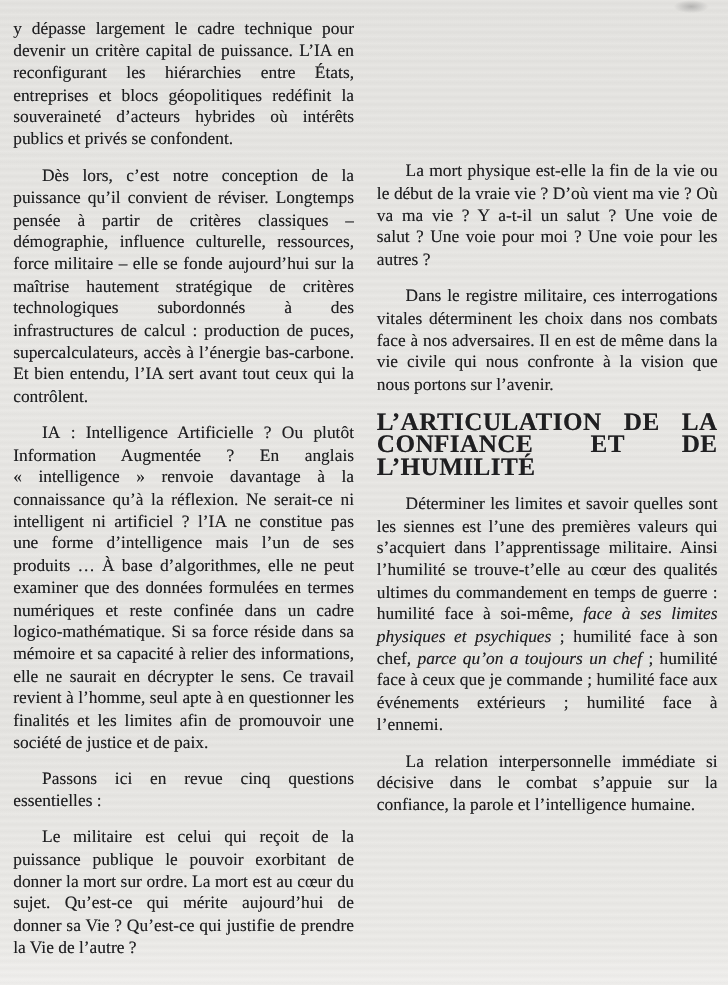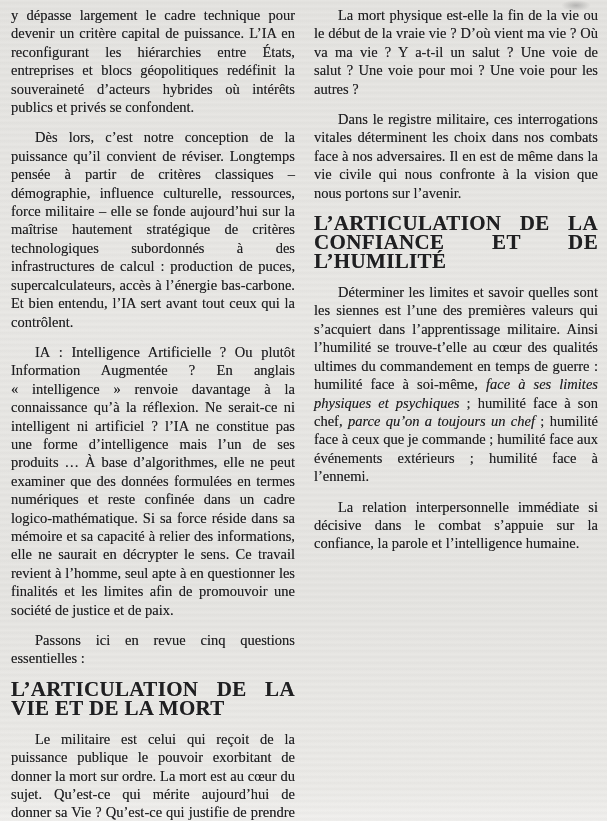--- a/index.html
+++ b/index.html
@@ -32,20 +32,21 @@
     right: 16px;
     width: 30px;
     height: 11px;
     background: radial-gradient(ellipse at center, rgba(70,70,72,0.30), transparent 70%);
     pointer-events: none;
   }
   .columns {
     display: flex;
     gap: 19px;
     height: 100%;
+    align-items: center;
   }
   .col {
     flex: 1 1 0;
     min-width: 0;
   }
   .col p {
     margin: 0 0 12px 0;
     font-size: 14.5px;
     line-height: 18.4px;
     text-align: justify;
@@ -72,21 +73,20 @@
 <body>
 
 <div class="page">
   <div class="scan-smudge"></div>
   <div class="columns">
     <section class="col">
         <p class="no-indent"><span>y dépasse largement le cadre technique pour devenir un critère capital de puissance. L’IA en reconfigurant les hiérarchies entre États, entreprises et blocs géopolitiques redéfinit la souveraineté d’acteurs hybrides où intérêts publics et privés se confondent.</span></p>
         <p><span>Dès lors, c’est notre conception de la puissance qu’il convient de réviser. Longtemps pensée à partir de critères classiques – démographie, influence culturelle, ressources, force militaire – elle se fonde aujourd’hui sur la maîtrise hautement stratégique de critères technologiques subordonnés à des infrastructures de calcul&nbsp;: production de puces, supercalculateurs, accès à l’énergie bas-carbone. Et bien entendu, l’IA sert avant tout ceux qui la contrôlent.</span></p>
         <p><span>IA&nbsp;: Intelligence Artificielle&nbsp;? Ou plutôt Information Augmentée&nbsp;? En anglais «&nbsp;intelligence&nbsp;» renvoie davantage à la connaissance qu’à la réflexion. Ne serait-ce ni intelligent ni artificiel&nbsp;? l’IA ne constitue pas une forme d’intelligence mais l’un de ses produits … À base d’algorithmes, elle ne peut examiner que des données formulées en termes numériques et reste confinée dans un cadre logico-mathématique. Si sa force réside dans sa mémoire et sa capacité à relier des informations, elle ne saurait en décrypter le sens. Ce travail revient à l’homme, seul apte à en questionner les finalités et les limites afin de promouvoir une société de justice et de paix.</span></p>
         <p><span>Passons ici en revue cinq questions essentielles&nbsp;:</span></p>
-        <h2><span>L’ARTICULATION DE LA VIE ET DE LA MORT</span></h2>
         <p><span>Le militaire est celui qui reçoit de la puissance publique le pouvoir exorbitant de donner la mort sur ordre. La mort est au cœur du sujet. Qu’est-ce qui mérite aujourd’hui de donner sa Vie&nbsp;? Qu’est-ce qui justifie de prendre la Vie de l’autre&nbsp;?</span></p>
       </section>
     <section class="col">
         <p><span>La mort physique est-elle la fin de la vie ou le début de la vraie vie&nbsp;? D’où vient ma vie&nbsp;? Où va ma vie&nbsp;? Y a-t-il un salut&nbsp;? Une voie de salut&nbsp;? Une voie pour moi&nbsp;? Une voie pour les autres&nbsp;?</span></p>
         <p><span>Dans le registre militaire, ces interrogations vitales déterminent les choix dans nos combats face à nos adversaires. Il en est de même dans la vie civile qui nous confronte à la vision que nous portons sur l’avenir.</span></p>
         <h2><span>L’ARTICULATION DE LA CONFIANCE ET DE L’HUMILITÉ</span></h2>
         <p><span>Déterminer les limites et savoir quelles sont les siennes est l’une des premières valeurs qui s’acquiert dans l’apprentissage militaire. Ainsi l’humilité se trouve-t’elle au cœur des qualités ultimes du commandement en temps de guerre&nbsp;: humilité face à soi-même, </span><span class="italic">face à ses limites physiques et psychiques</span><span>&nbsp;; humilité face à son chef, </span><span class="italic">parce qu’on a toujours un chef</span><span>&nbsp;; humilité face à ceux que je commande&nbsp;; humilité face aux événements extérieurs&nbsp;; humilité face à l’ennemi.</span></p>
         <p><span>La relation interpersonnelle immédiate si décisive dans le combat s’appuie sur la confiance, la parole et l’intelligence humaine.</span></p>
       </section>
   </div>

